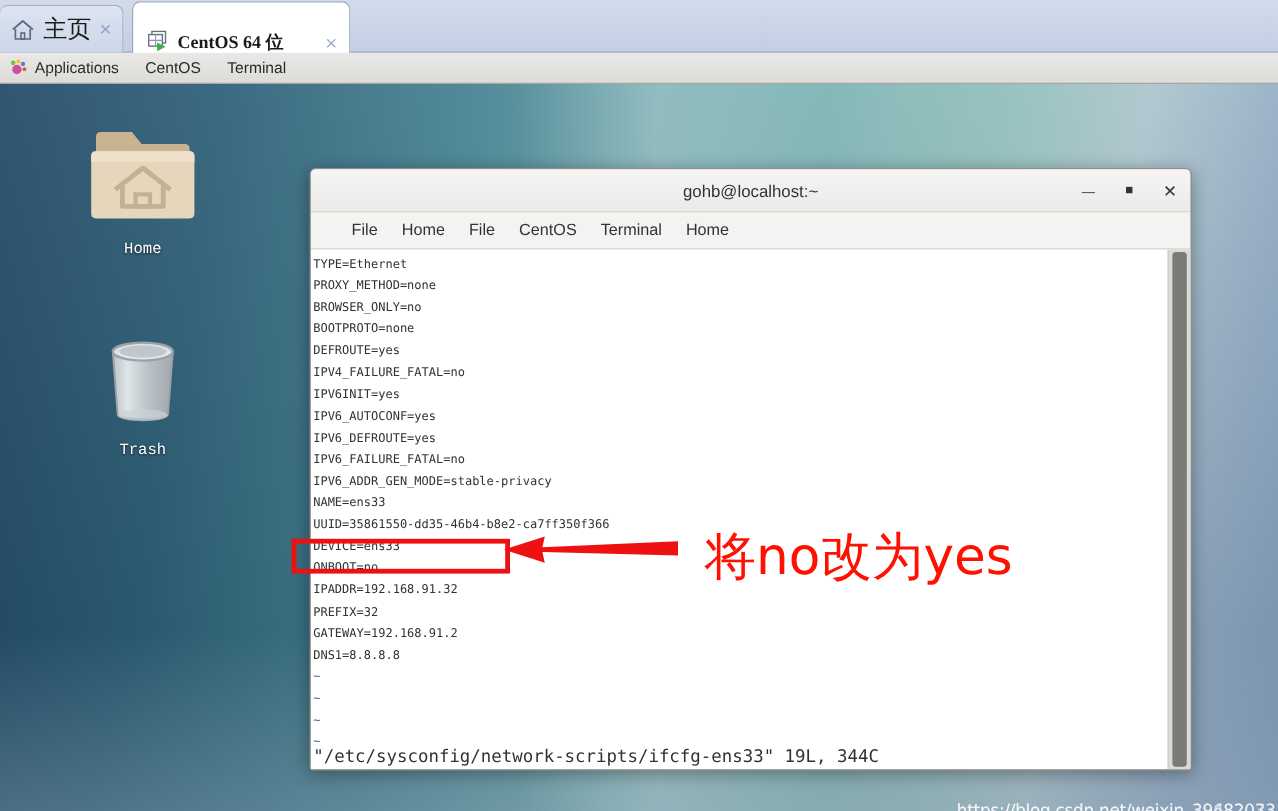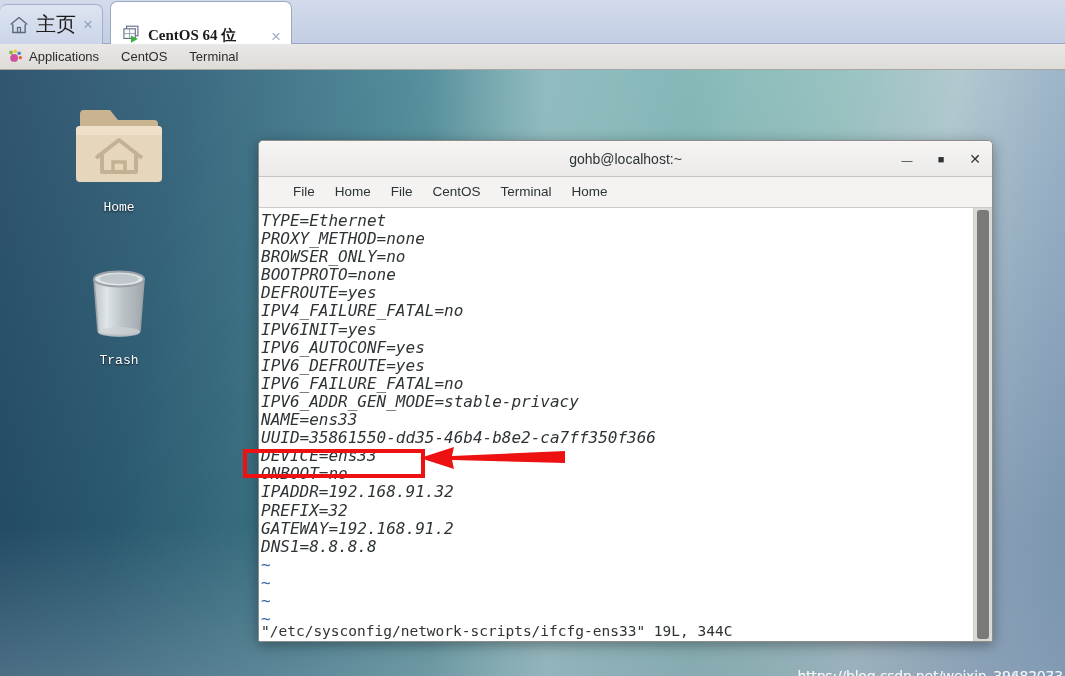--- a/index.html
+++ b/index.html
@@ -139,21 +139,21 @@
     font-family: Liberation Mono, monospace;
   }
   .desk-icon .lbl {
     font-size: 13px;
     color: #ffffff;
     text-shadow: 0 1px 2px rgba(0,0,0,0.75);
     margin-top: 3px;
     display: block;
   }
   #icon-home { left: 64px; top: 32px; }
-  #icon-trash { left: 64px; top: 185px; }
+  #icon-trash { left: 64px; top: 199px; }
 
   
   #terminal {
     position: absolute;
     left: 258px; top: 140px;
     width: 735px; height: 502px;
     background: #f2f1f0;
     border: 1px solid #8f8d89;
     border-radius: 5px 5px 2px 2px;
     box-shadow: 0 3px 14px rgba(0,0,0,0.35);
@@ -210,26 +210,25 @@
   #term-body {
     position: relative;
     height: 433px;
     background: #ffffff;
     display: flex;
   }
   #term-text {
     flex: 1 1 auto;
     padding: 4px 0 0 2px;
     font-family: "DejaVu Sans Mono", "Liberation Mono", monospace;
-    font-size: 16px;
+    font-size: 10px;
     line-height: 18.1px;
     color: #2e3436;
     white-space: pre;
     overflow: hidden;
-    font-style: italic;
   }
   .tilde { color: #3465a4; }
   #term-scrollarea {
     flex: 0 0 19px;
     background: #dcdad5;
     border-left: 1px solid #cfccc8;
     padding: 2px 3px;
     cursor: pointer;
   }
   #term-scrollthumb {
@@ -406,14 +405,15 @@
     </div>
 
   </div>
 
   <div id="anno-box"></div>
 
   <svg id="anno-arrow" viewBox="0 0 145 30">
     <path d="M0 15 L34 4 L32 13 L145 8 L145 20 L32 17 L34 26 Z" fill="#ee1111"></path>
   </svg>
 
+  <div id="anno-text">将no改为yes</div>
 
 </div>
 
 </body></html>

